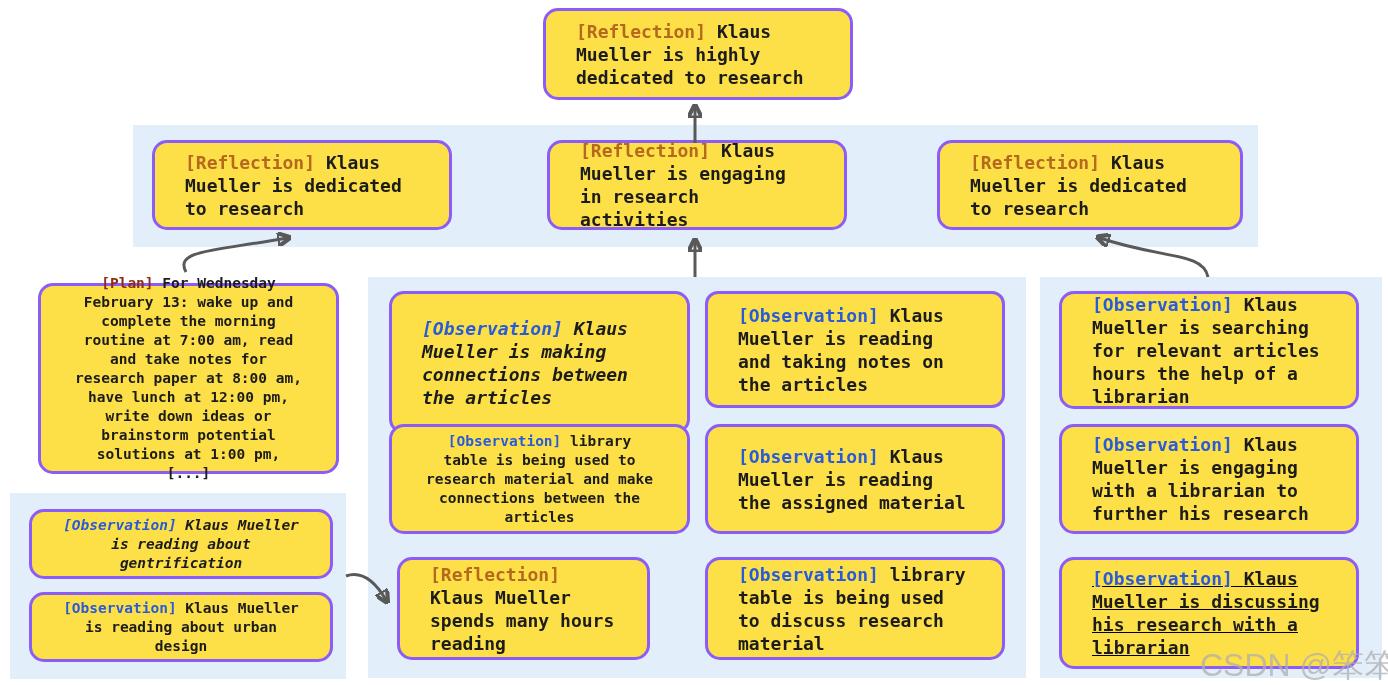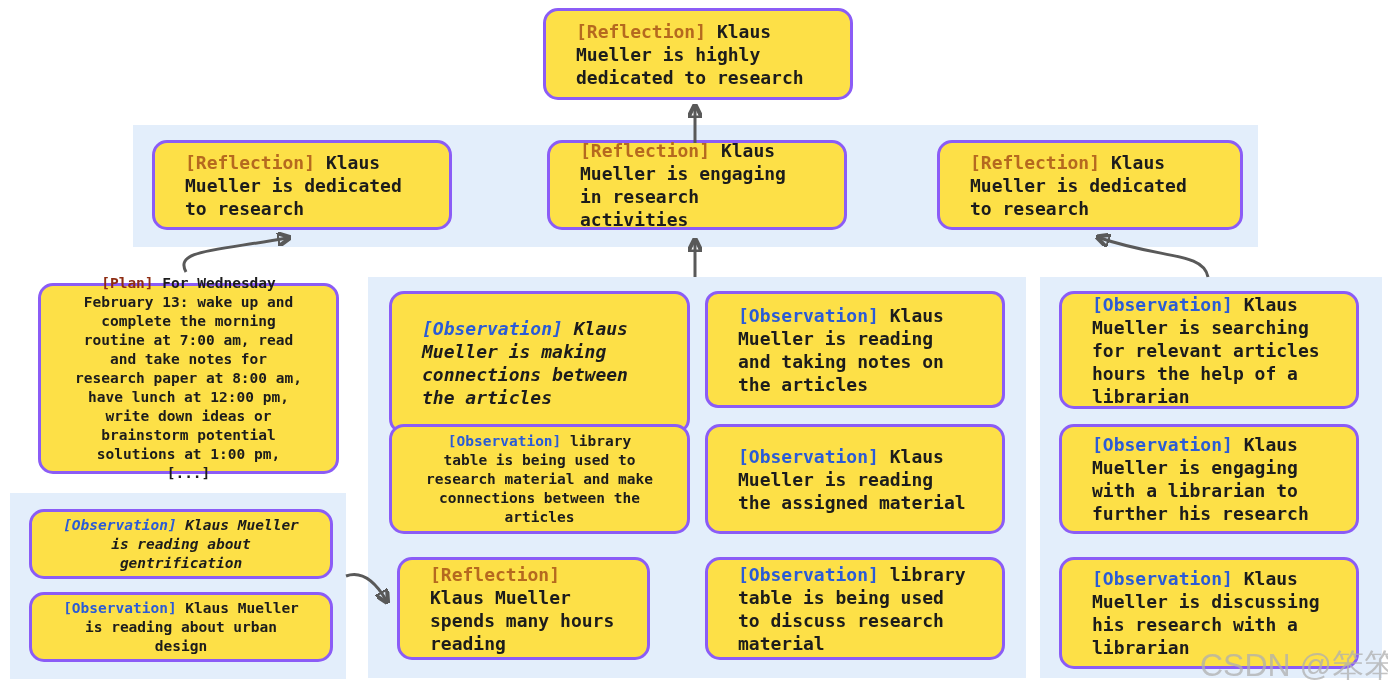--- a/index.html
+++ b/index.html
@@ -92,17 +92,17 @@
 <div class="node lg" style="left:705px;top:557px;width:300px;height:103px;align-items:center;">
   <div class="txt"><span class="tag-observation">[Observation]</span> <span>library table is being used to discuss research material</span></div>
 </div>
 
 <div class="node lg" style="left:1059px;top:291px;width:300px;height:118px;">
   <div class="txt"><span class="tag-observation">[Observation]</span> <span>Klaus Mueller is searching for relevant articles hours the help of a librarian</span></div>
 </div>
 <div class="node lg" style="left:1059px;top:424px;width:300px;height:110px;">
   <div class="txt"><span class="tag-observation">[Observation]</span> <span>Klaus Mueller is engaging with a librarian to further his research</span></div>
 </div>
-<div class="node lg" style="left:1059px;top:557px;width:300px;height:112px;">
+<div class="node lg" style="left:1059px;top:557px;width:300px;height:112px;text-decoration:underline;">
   <div class="txt"><span class="tag-observation">[Observation]</span> <span>Klaus Mueller is discussing his research with a librarian</span></div>
 </div>
 
 <div class="watermark">CSDN @笨笨sg</div>
 
 </body></html>

